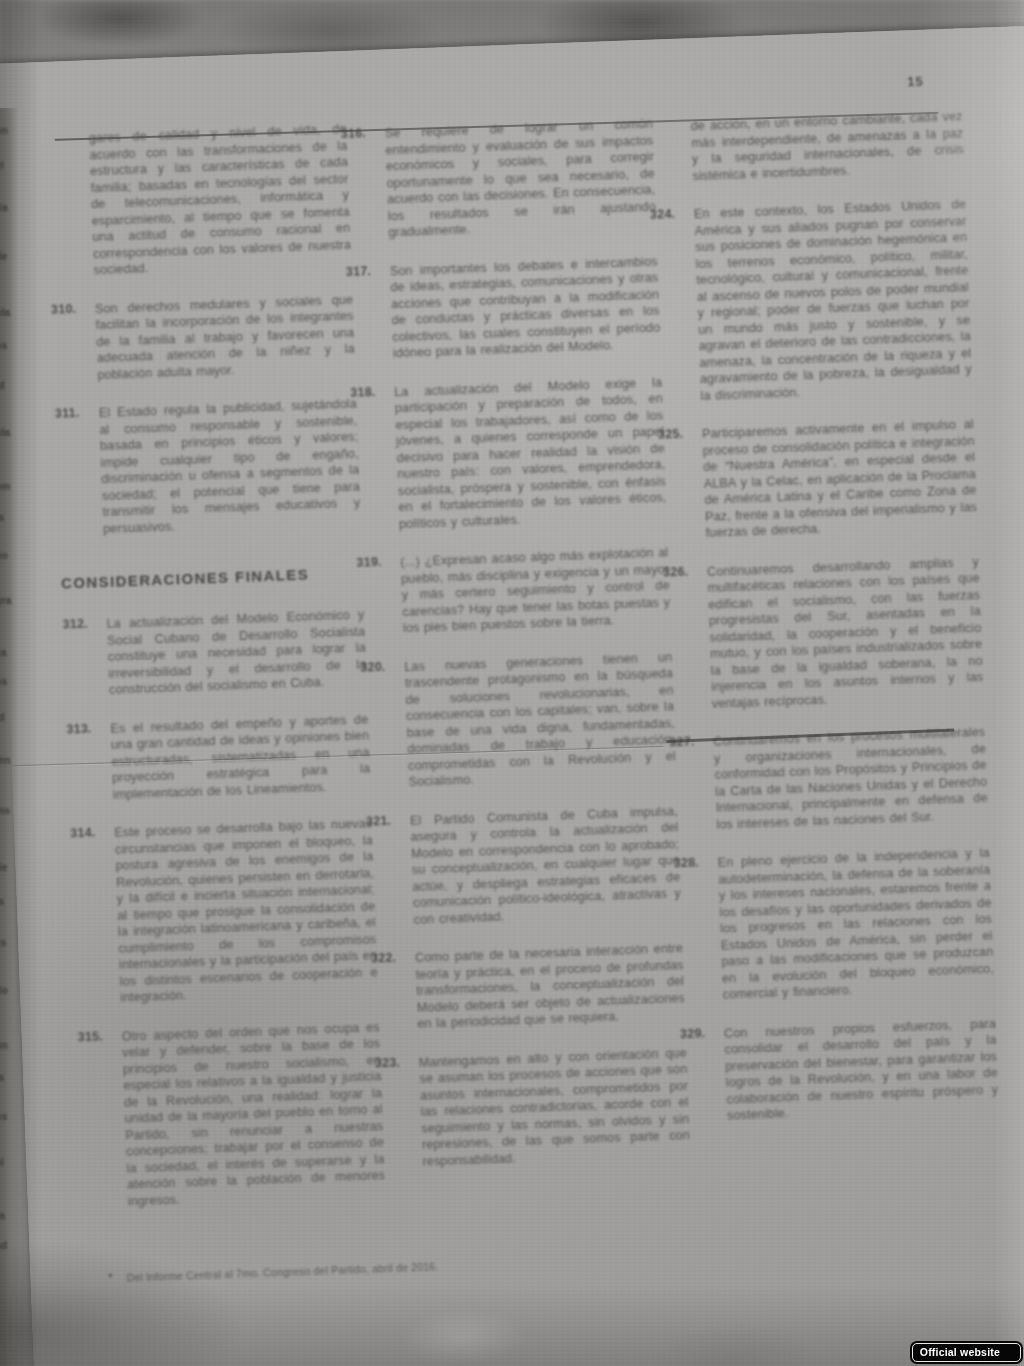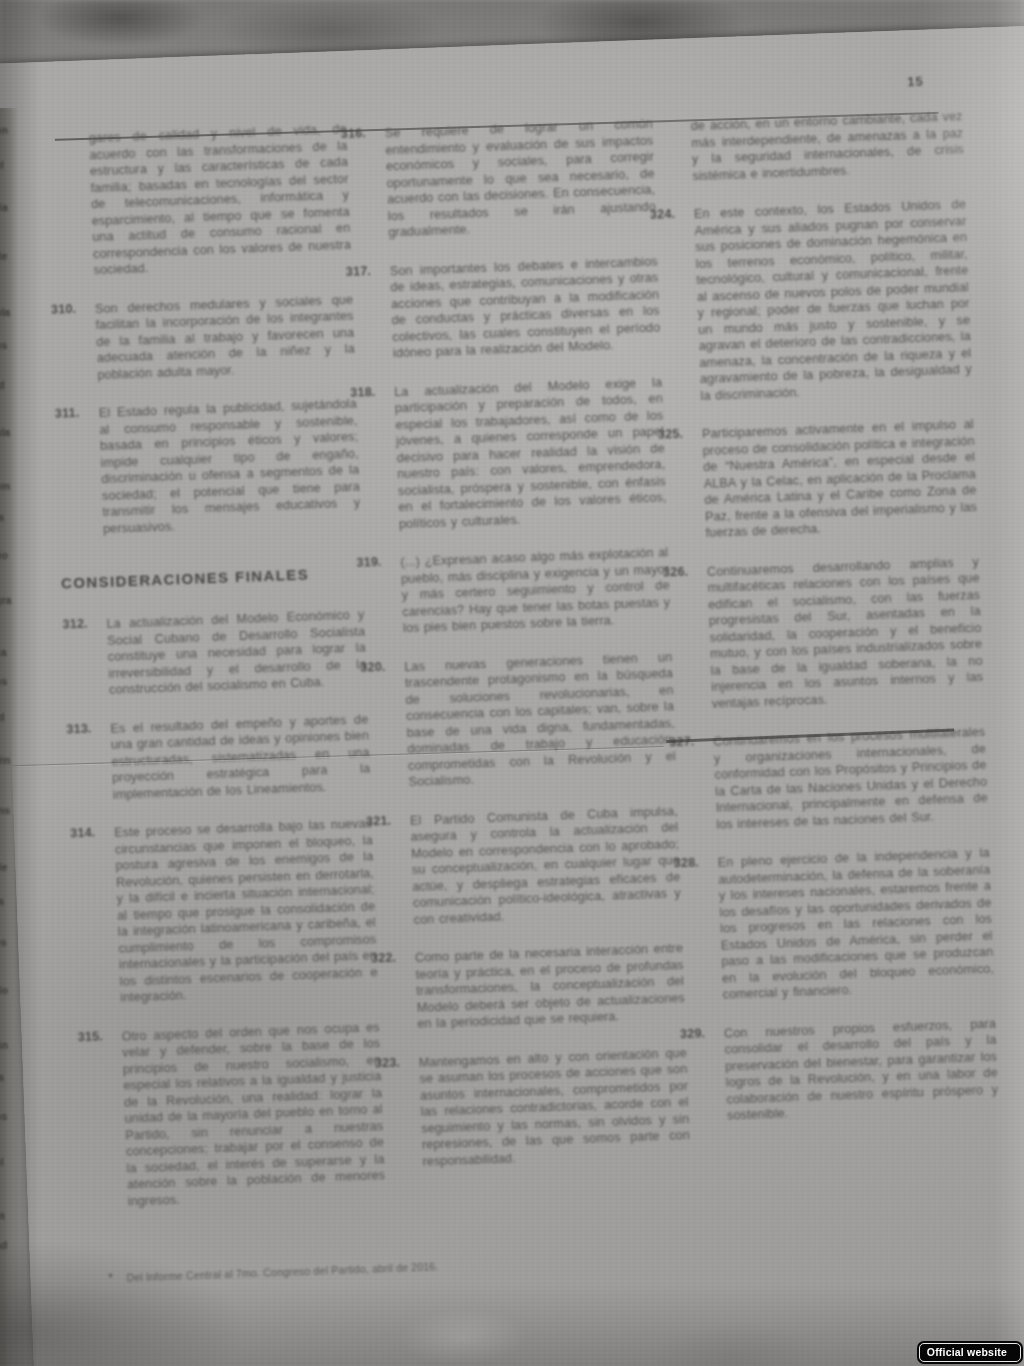--- a/index.html
+++ b/index.html
@@ -95,21 +95,21 @@
   }
   .grain{
     position:absolute;inset:0;pointer-events:none;opacity:.5;
     background:
       repeating-linear-gradient(0deg, rgba(255,255,255,.02) 0 2px, rgba(0,0,0,.02) 2px 4px),
       repeating-linear-gradient(90deg, rgba(255,255,255,.015) 0 3px, rgba(0,0,0,.015) 3px 6px);
   }
   .watermark{
     position:absolute;right:3px;bottom:4px;
     background:#060606;color:#fff;font-size:10.5px;font-weight:700;
-    padding:2px 13px 3px 7px;border:1px solid #e9e9e9;border-radius:5px;
+    padding:2px 20px 3px 7px;border:1px solid #e9e9e9;border-radius:5px;
     box-shadow:0 0 0 2px #060606;letter-spacing:.2px;
   }
 </style>
 </head>
 <body>
 
 <div class="photo">
   <div class="backdrop"></div>
 
   <div class="page">

